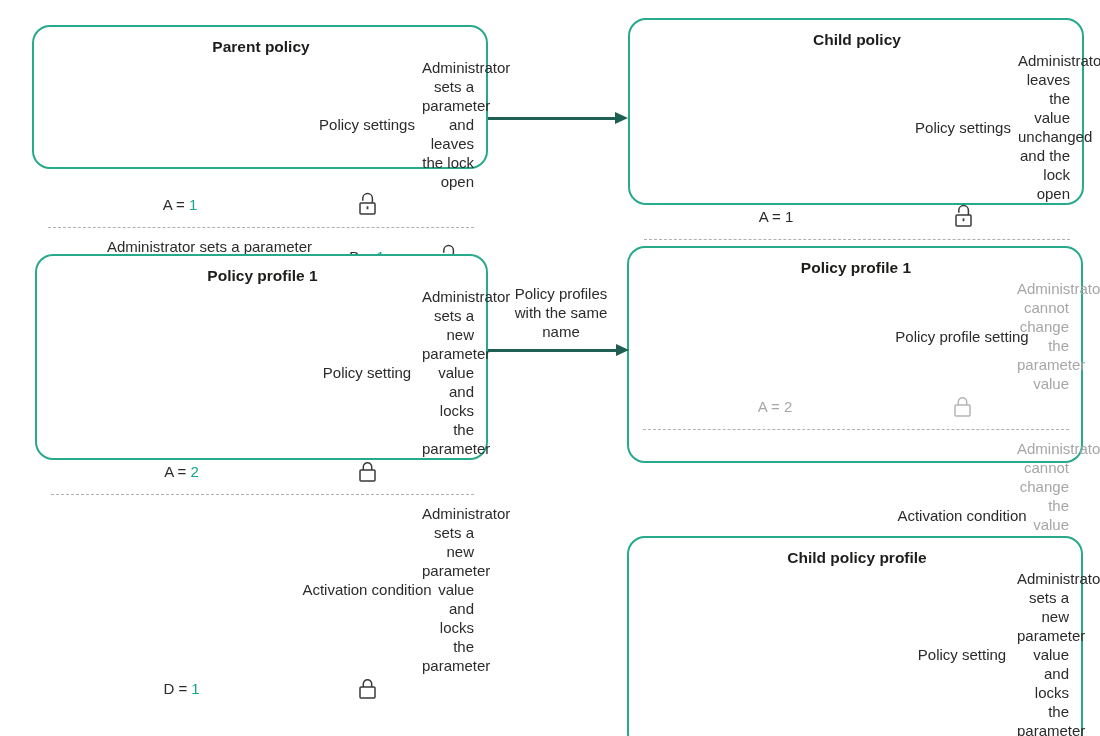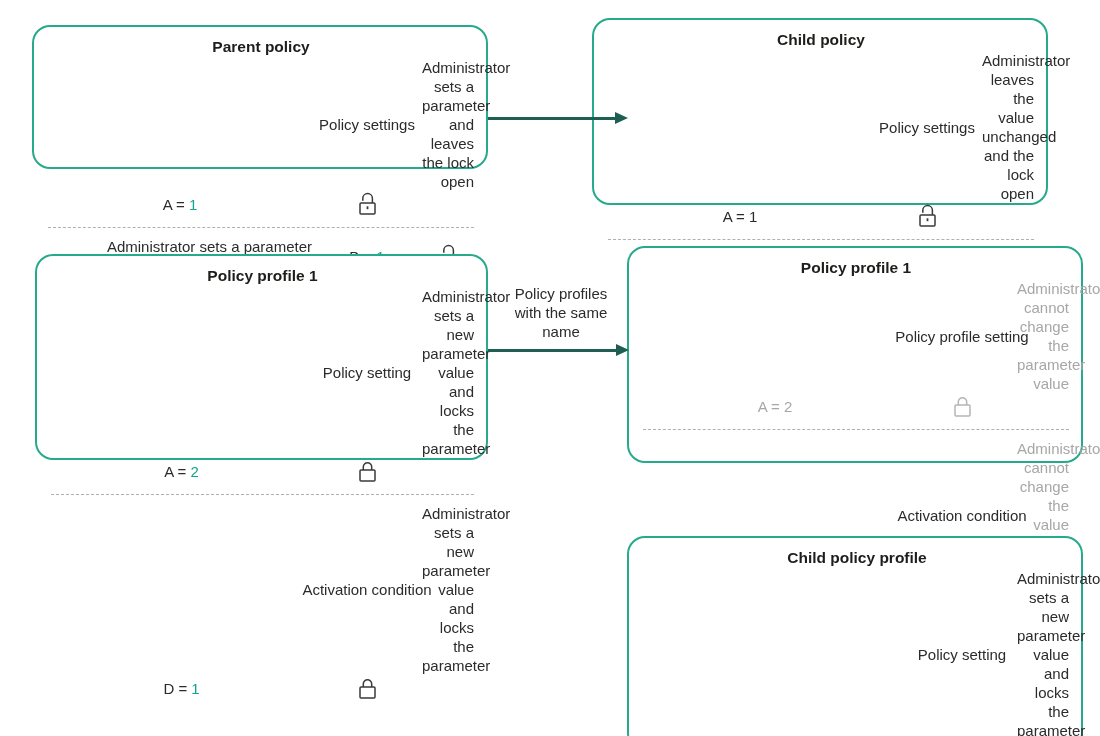--- a/index.html
+++ b/index.html
@@ -87,21 +87,21 @@
     position:absolute;
     text-align:center;
     white-space:pre-wrap;
     line-height:19px;
     font-size:15px;
     color:var(--text);
   }
 
   
   #card-parent  {left:32px;  top:17px;  width:456px; height:144px;margin-top:8px;}
-  #card-child   {left:592px; top:18px;  width:456px; height:187px;}
+  #card-child   {left:628px; top:18px;  width:456px; height:187px;}
   #card-prof1-l {left:35px;  top:254px; width:453px; height:206px;}
   #card-prof1-r {left:627px; top:246px; width:456px; height:217px;}
   #card-childpp {left:627px; top:536px; width:456px; height:215px;padding-left:16px;}
 
   #arrow-top{left:488px;top:117px;width:127px;}
   #arrow-mid{left:488px;top:349px;width:128px;}
   #arrow-mid-label{left:500px;top:284px;width:122px;}
 </style>
 </head>
 <body>

